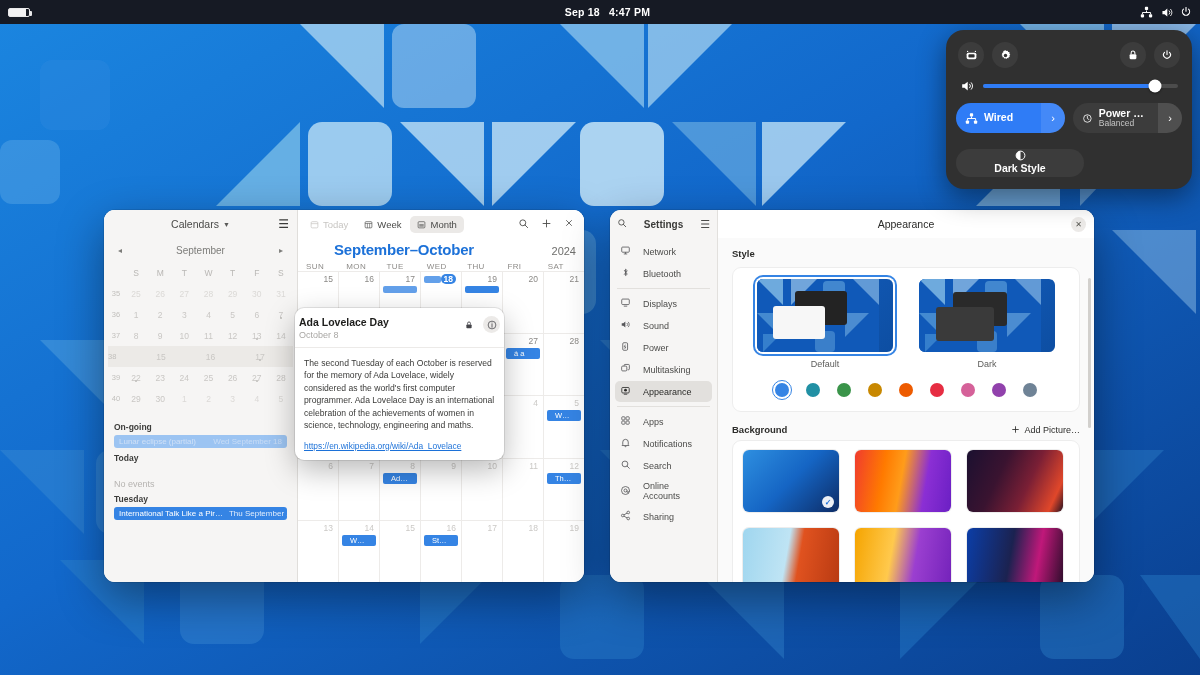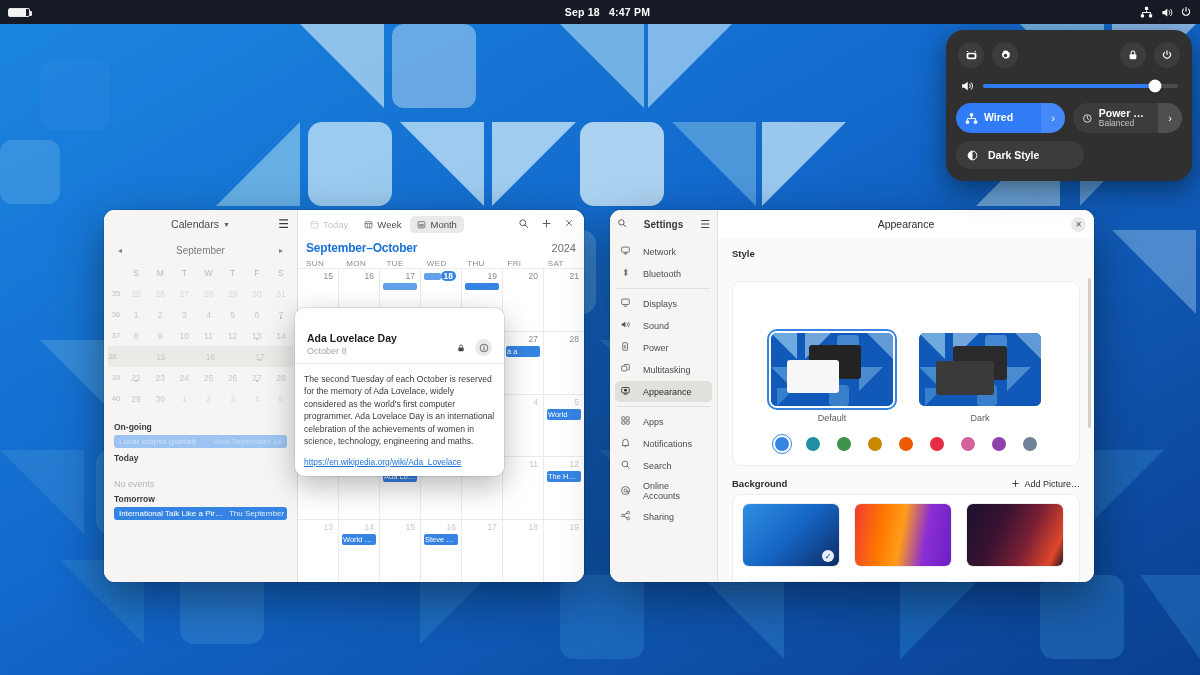--- a/index.html
+++ b/index.html
@@ -58,22 +58,22 @@
     flex:1;display:flex;align-items:center;height:30px;border-radius:15px;
     background:#3c3c3c;overflow:hidden;
   }
   .qs-tile.active{background:#2f7cf6;}
   .qs-tile .body{flex:1;display:flex;align-items:center;gap:6px;padding:0 8px 0 9px;min-width:0;}
   .qs-tile .labels{min-width:0;line-height:1.05;}
   .qs-tile .t1{font-size:10.5px;font-weight:bold;white-space:nowrap;overflow:hidden;text-overflow:ellipsis;}
   .qs-tile .t2{font-size:8.5px;color:#c6c6c6;white-space:nowrap;overflow:hidden;text-overflow:ellipsis;}
   .qs-tile .arrow{width:24px;height:30px;display:flex;align-items:center;justify-content:center;
     background:rgba(255,255,255,.10);font-size:11px;}
-  .qs-wide{margin-top:8px;display:flex;align-items:center;gap:9px;height:28px;width:128px;
-    border-radius:14px;background:#3c3c3c;padding:0 10px;font-size:10.5px;font-weight:bold;}
+  .qs-wide{margin-top:16px;display:flex;align-items:center;gap:0;height:28px;width:128px;
+    border-radius:14px;background:#3c3c3c;padding:0 10px;font-size:10.5px;font-weight:bold;flex-direction:column;}
 
   
   .window{
     position:absolute; background:#fff; border-radius:11px;
     box-shadow:0 16px 46px rgba(0,0,0,.40), 0 0 0 1px rgba(0,0,0,.10);
     overflow:hidden;
   }
 
   
   #calendar-window{ left:104px; top:210px; width:480px; height:372px; }
@@ -112,47 +112,47 @@
 
   #cal-main{flex:1;display:flex;flex-direction:column;background:#fff;min-width:0;}
   .cal-hdr{height:28px;display:flex;align-items:center;gap:2px;padding:0 5px;background:#fff;}
   .cal-btn{display:flex;align-items:center;gap:4px;padding:3px 7px;border-radius:5px;
     font-size:9.5px;color:#4b4b49;}
   .cal-btn.dis{color:#c8c6c3;}
   .cal-btn.sel{background:#ebe9e7;}
   .cal-hdr .grow{flex:1;}
   .cal-ic{font-size:11px;color:#4b4b49;padding:2px 5px;}
   .cal-title-row{display:flex;align-items:baseline;padding:3px 8px 4px;}
-  .cal-title{font-size:12px;font-weight:bold;color:#1c71d8;letter-spacing:-.2px;}
+  .cal-title{font-size:15px;font-weight:bold;color:#1c71d8;letter-spacing:-.2px;margin-left:28px;}
   .cal-year{margin-left:auto;font-size:11px;color:#6f6f6d;}
   .dow-row{display:flex;padding:0 2px;}
   .dow{flex:1;text-align:left;padding-left:6px;font-size:8px;color:#8d8b88;letter-spacing:.4px;}
   .weeks{flex:1;display:flex;flex-direction:column;}
   .wk{flex:1;display:flex;border-top:1px solid #edebe9;min-height:0;}
   .day{flex:1;border-right:1px solid #edebe9;padding:2px 3px 0;position:relative;min-width:0;}
   .day:last-child{border-right:none;}
   .day .dn{font-size:8.5px;color:#8b8986;text-align:right;padding-right:2px;}
   .day.dim .dn{color:#cbc9c6;}
   .day.today .dn{color:#fff;}
   .day.today .badge{
     display:inline-block;min-width:15px;padding:0 3px;border-radius:7px;background:#3584e4;
     color:#fff;font-size:8.5px;text-align:center;font-weight:bold;float:right;}
-  .chip{background:#3584e4;color:#fff;font-size:7.5px;border-radius:2px;padding:1px 1px;
+  .chip{background:#3584e4;color:#fff;font-size:7.5px;border-radius:2px;padding:1px 8px;
     margin-top:2px;white-space:nowrap;overflow:hidden;text-overflow:ellipsis;}
   .chip.light{background:#63a0ea;}
   .chip.bar{padding:1px 3px;height:7px;}
 
   
   #event-popover{
     position:absolute; left:295px; top:308px; width:209px;
     background:#fff; border-radius:9px; z-index:40;
     box-shadow:0 10px 30px rgba(0,0,0,.28), 0 0 0 1px rgba(0,0,0,.09);
     overflow:hidden;
   }
-  .pop-head{padding:8px 12px 7px;display:flex;align-items:flex-end;gap:6px;border-bottom:1px solid #eceae8;margin-top:16px;}
+  .pop-head{padding:8px 4px 7px;display:flex;align-items:flex-start;gap:6px;border-bottom:1px solid #eceae8;}
   .pop-head .tx{flex:1;min-width:0;}
   .pop-title{font-size:10.5px;font-weight:bold;color:#1d1d1b;}
   .pop-date{font-size:9px;color:#a9a7a4;margin-top:2px;}
   .pop-act{width:17px;height:17px;border-radius:50%;display:flex;align-items:center;justify-content:center;
     font-size:9px;color:#45454a;}
   .pop-act.circ{background:#eceae8;}
   .pop-body{padding:9px 9px 8px;font-size:8.6px;line-height:1.45;color:#3a3a38;}
   .pop-link{display:block;margin-top:8px;font-size:8.4px;color:#1c71d8;text-decoration:underline;
     white-space:nowrap;overflow:hidden;text-overflow:ellipsis;}
 
@@ -169,26 +169,26 @@
   .set-item.active{background:#e2e0dd;color:#2b2b29;}
   .set-item .gi{width:11px;text-align:center;font-size:9.5px;color:#57575a;flex:none;}
   .set-sep{height:1px;background:#e2e0dd;margin:4px 2px;}
 
   #set-main{flex:1;display:flex;flex-direction:column;background:#fafafa;min-width:0;position:relative;}
   .set-hdr{height:28px;display:flex;align-items:center;justify-content:center;position:relative;background:#fff;}
   .set-hdr .ttl{font-size:10.5px;color:#2b2b29;}
   .set-hdr .close{position:absolute;right:8px;width:15px;height:15px;border-radius:50%;
     background:#eceae8;display:flex;align-items:center;justify-content:center;font-size:8px;color:#55554f;}
   .set-body{flex:1;padding:10px 14px 0;overflow:hidden;position:relative;}
-  .sec-label{font-size:9.5px;font-weight:bold;color:#2d2d2b;margin-bottom:22px;}
+  .sec-label{font-size:9.5px;font-weight:bold;color:#2d2d2b;margin-bottom:8px;}
   .sec-label-row{display:flex;align-items:center;}
   .add-pic{margin-left:auto;display:flex;align-items:center;gap:4px;font-size:9px;color:#2d2d2b;}
   .card{background:#fff;border-radius:9px;border:1px solid #ededed;padding:11px 10px;}
   .style-row{display:flex;justify-content:center;gap:26px;}
-  .style-opt{width:122px;margin-top:40px;}
+  .style-opt{width:136px;}
   .style-thumb{
     height:73px;border-radius:6px;position:relative;overflow:hidden;
     background:linear-gradient(135deg,#1b6fd0 0%,#1158b4 45%,#0d4ea2 100%);
   }
   .style-opt.selected .style-thumb{box-shadow:0 0 0 2px #fff, 0 0 0 4px #3584e4;}
   .style-cap{text-align:center;font-size:9px;color:#5d5d5b;margin-top:7px;}
   .mini-win{position:absolute;border-radius:3px;}
   .accent-row{display:flex;justify-content:center;align-items:center;gap:11px;margin-top:11px;}
   .sw{width:14px;height:14px;border-radius:50%;}
   .sw-wrap{position:relative;display:flex;align-items:center;justify-content:center;width:20px;height:20px;}
@@ -468,21 +468,21 @@
           </div>
         </div>
       <div class="evt-list" id="evt-list">
           <div class="evt-group">On-going</div>
           <div class="evt-pill faded">
             <span>Lunar eclipse (partial)</span>
             <span class="when">Wed September 18</span>
           </div>
           <div class="evt-group">Today</div>
           <div class="evt-none">No events</div>
-          <div class="evt-group">Tomorrow</div>
+          <div class="evt-group">Tuesday</div>
           <div class="evt-pill solid">
             <span>International Talk Like a Pir…</span>
             <span class="when">Thu September 19</span>
           </div>
         </div>
     </div>
 
     <div id="cal-main">
       <div class="cal-hdr">
         <div class="cal-btn dis">

